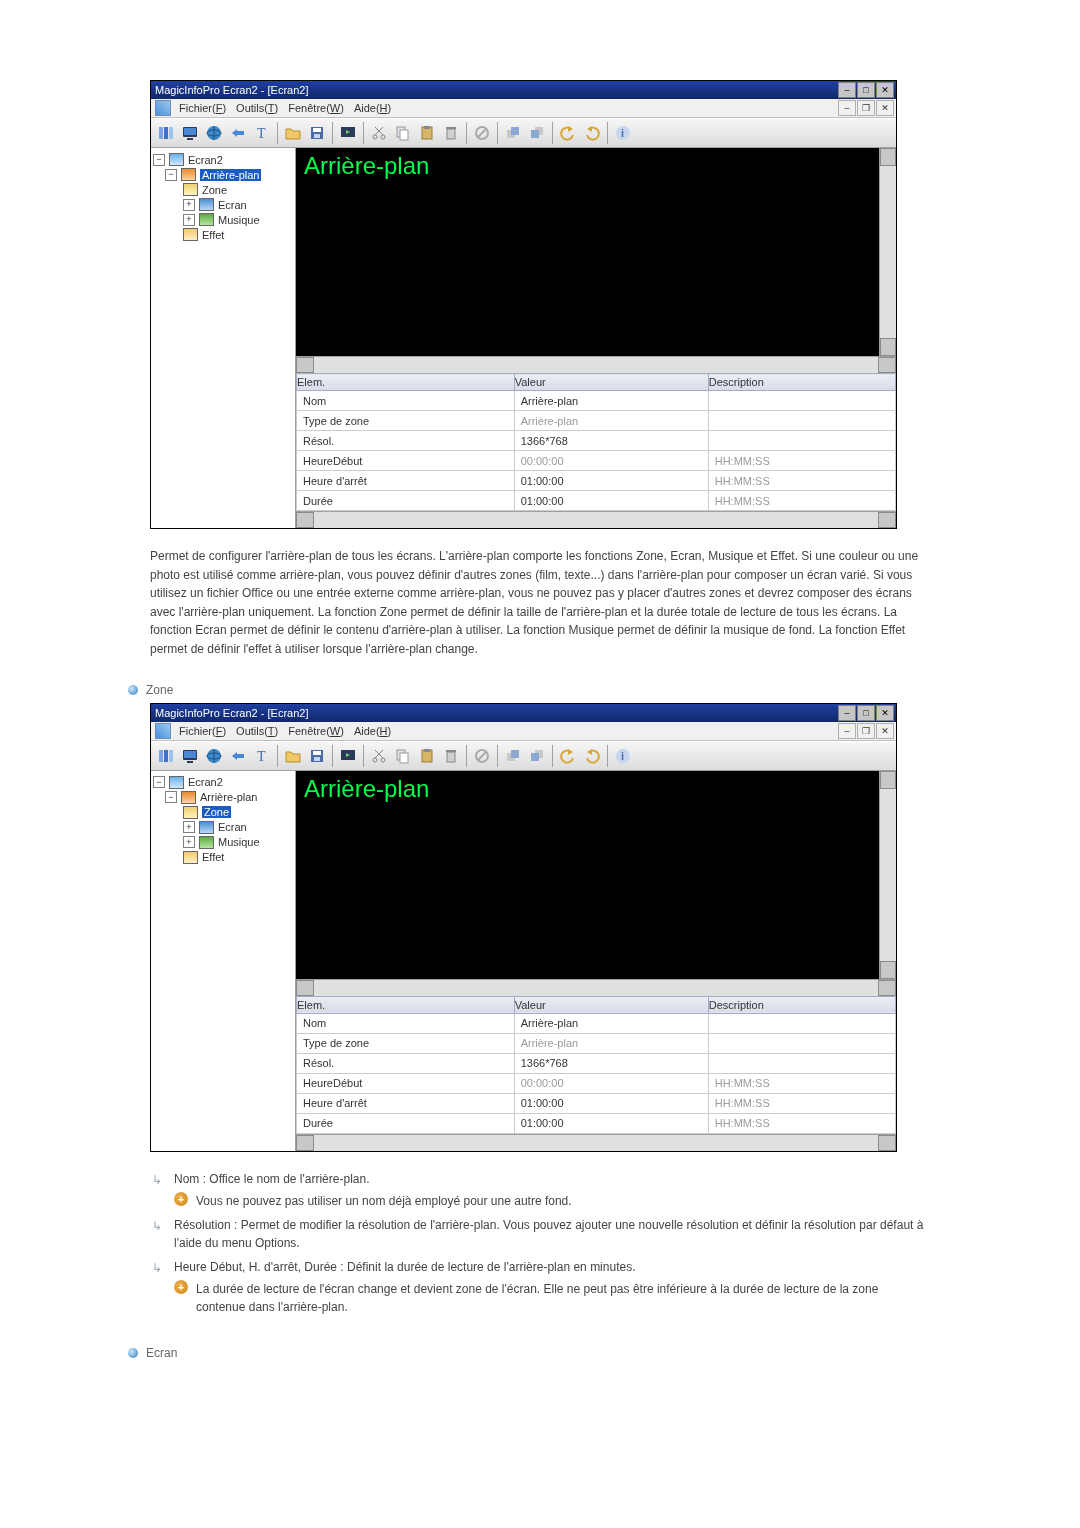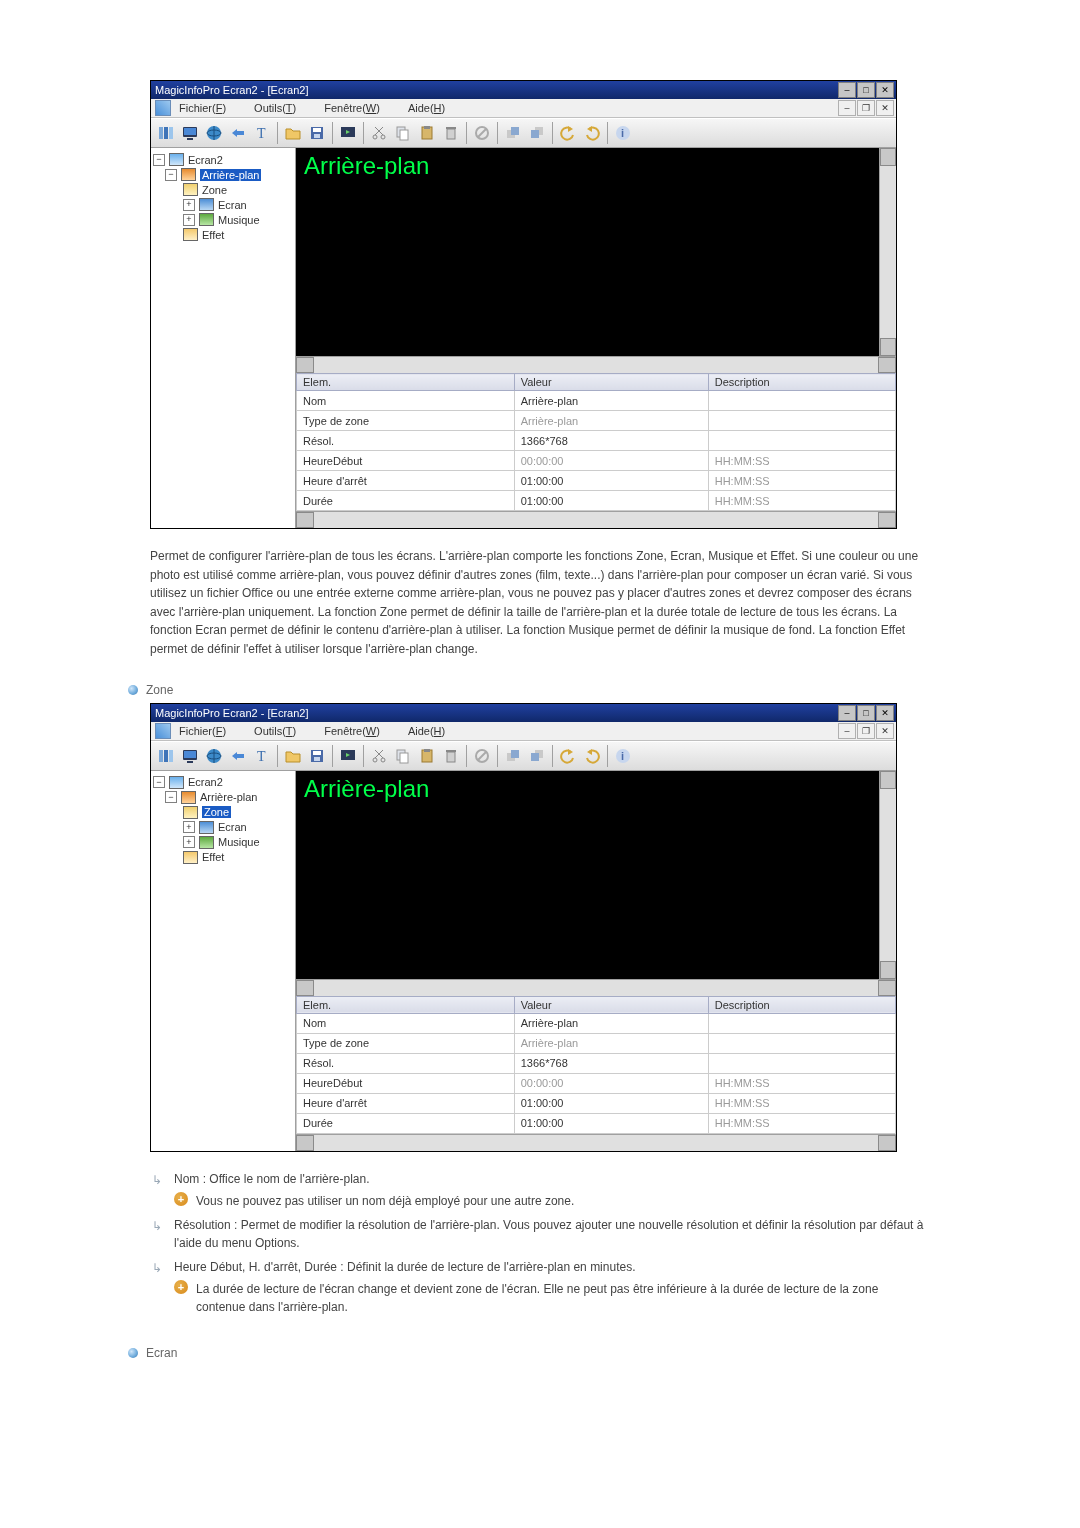--- a/index.html
+++ b/index.html
@@ -48,21 +48,21 @@
     border-bottom: 1px solid #c0c0c0;
     padding: 0 2px 0 4px;
   }
   .child-caption .doc-icon {
     width: 14px; height: 14px; margin-right: 4px;
     background: linear-gradient(45deg,#4a90d9,#9cc8ef);
     border:1px solid #6a8db8;
   }
   .menubar {
     display: flex;
-    gap: 28px;
+    gap: 10px;
     padding-left: 4px;
   }
   .menubar span { font-size: 11px; }
   .menubar span u { text-decoration: underline; }
   .child-close-group { margin-left:auto; display:flex; }
   .child-btn {
     width: 16px; height: 14px;
     background: #f0f0f0;
     border: 1px solid #b0b0b0;
     margin-left: 1px;
@@ -129,21 +129,21 @@
   .grid-wrap { height: 155px; display:flex; flex-direction:column;}
   .grid {
     flex:1;
     background:#fff;
     overflow:auto;
   }
   .grid table { border-collapse:collapse; width:100%; font-size:11px; }
   .grid th {
     background:linear-gradient(#eceef5,#d9dce8);
     border:1px solid #a6acc5;
-    text-align:left; padding:2px 6px; font-weight:normal; color:#333;
+    text-align:left; padding:2px 0; font-weight:normal; color:#333;
   }
   .grid td {
     border:1px solid #ccc; padding:2px 6px; height:15px;
   }
   .grid td.grey { color:#9a9a9a; }
   .grid-scroll-h { height:16px; background:#e0e0e0; border-top:1px solid #a0a0a0; position:relative;}
   .grid-scroll-h::before, .grid-scroll-h::after { content:""; position:absolute; top:0; bottom:0; width:16px; background:#c8c8c8; border:1px solid #8a8a8a;}
   .grid-scroll-h::before{ left:0;} .grid-scroll-h::after{ right:0;}
 
   .body-text {
@@ -665,21 +665,21 @@
     </div>
   </div>
 
   <div class="note-list">
     <div class="note-item">
       <span class="l-icon">↳</span>
       <div>
         <div>Nom : Office le nom de l'arrière-plan.</div>
         <div class="sub-note">
           <span class="plus-circ">+</span>
-          <span>Vous ne pouvez pas utiliser un nom déjà employé pour une autre zone.</span>
+          <span>Vous ne pouvez pas utiliser un nom déjà employé pour une autre fond.</span>
         </div>
       </div>
     </div>
     <div class="note-item">
       <span class="l-icon">↳</span>
       <div>Résolution : Permet de modifier la résolution de l'arrière-plan. Vous pouvez ajouter une nouvelle résolution et définir la résolution par défaut à l'aide du menu Options.</div>
     </div>
     <div class="note-item">
       <span class="l-icon">↳</span>
       <div>

